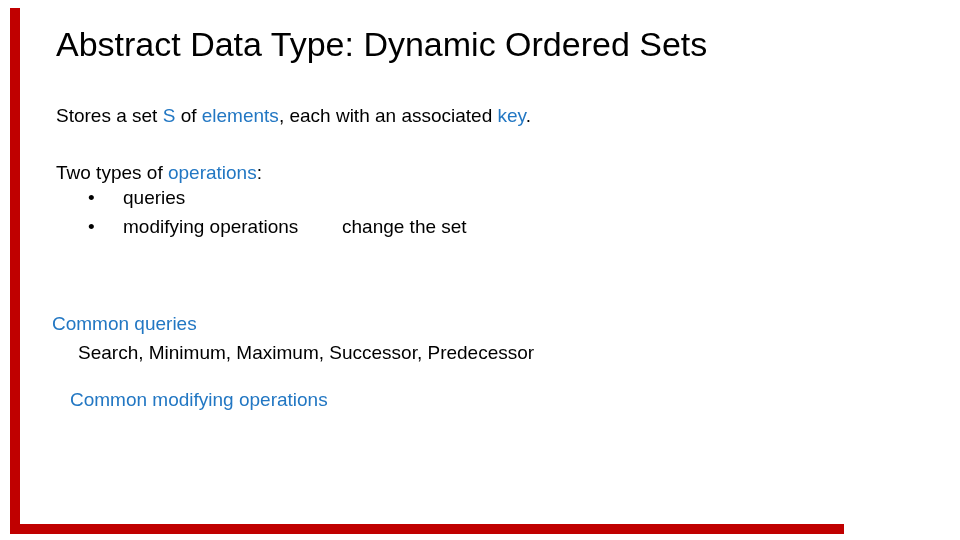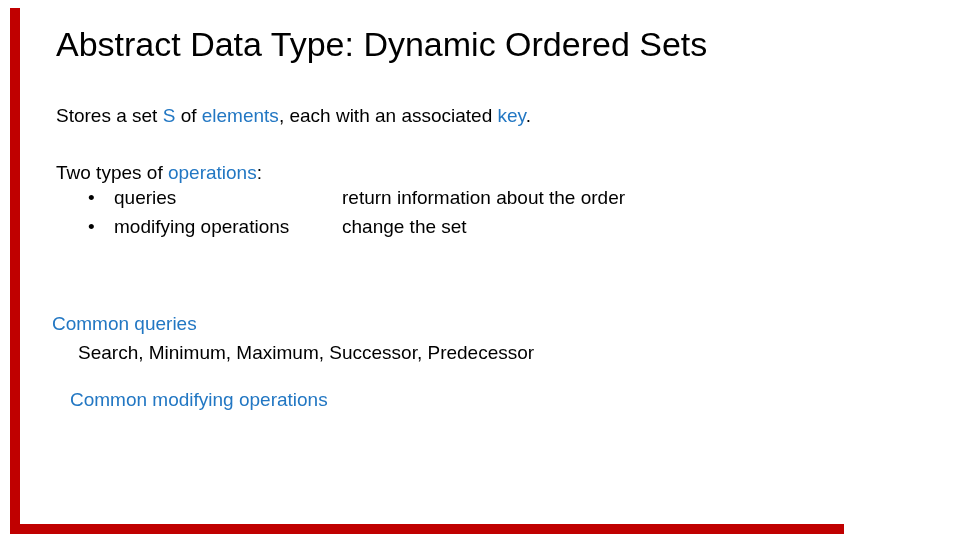--- a/index.html
+++ b/index.html
@@ -54,21 +54,21 @@
   #bullet-row-1 { top: 214px; }
   .bullet-dot {
     position: absolute;
     left: 88px;
     top: 0;
     font-size: 19px;
     line-height: 1.35;
   }
   .bullet-label {
     position: absolute;
-    left: 114px;
+    left: 123px;
     top: 0;
   }
   .bullet-desc {
     position: absolute;
     left: 342px;
     top: 0;
   }
   #section0-heading { left: 52px; top: 311px; }
   #section0-items   { left: 78px; top: 340px; }
   #section1-heading { left: 70px; top: 387px; }
@@ -88,21 +88,20 @@
     <span>Stores a set </span><span class="blue">S</span><span> of </span><span class="blue">elements</span><span>, each with an associated </span><span class="blue">key</span><span>.</span>
   </div>
 
   <div id="twotypes" class="abs body-text">
     <span>Two types of </span><span class="blue">operations</span><span>:</span>
   </div>
 
   <div id="bullet-row-0" class="abs body-text bullet-row">
     <span class="bullet-dot">•</span>
     <span class="bullet-label">queries</span>
-    <span class="bullet-desc">return information about the order</span>
   </div>
 
   <div id="bullet-row-1" class="abs body-text bullet-row">
     <span class="bullet-dot">•</span>
     <span class="bullet-label">modifying operations</span>
     <span class="bullet-desc">change the set</span>
   </div>
 
   <div id="section0-heading" class="abs body-text blue">Common queries</div>
   <div id="section0-items" class="abs body-text">Search, Minimum, Maximum, Successor, Predecessor</div>

